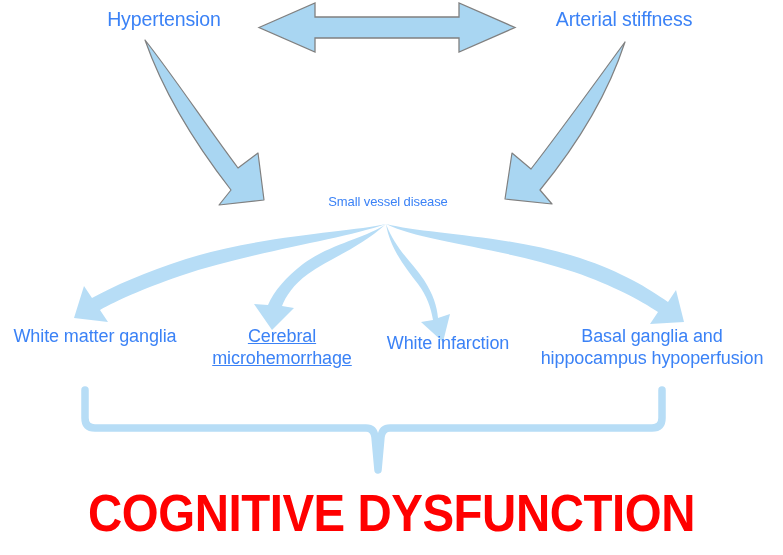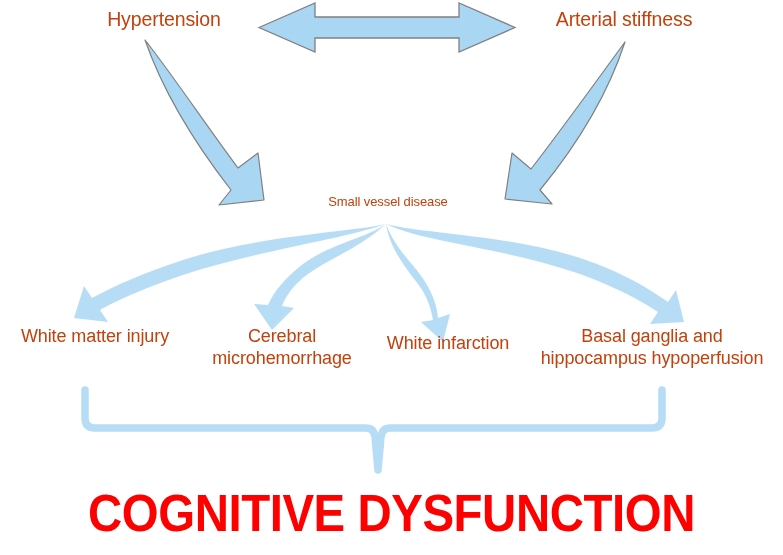--- a/index.html
+++ b/index.html
@@ -21,36 +21,36 @@
   #diagram-svg {
     position: absolute;
     left: 0;
     top: 0;
     width: 783px;
     height: 555px;
   }
   .node-label {
     position: absolute;
     text-align: center;
-    color: #c2410c;
+    color: #3b82f6;
     font-family: "Liberation Sans", "DejaVu Sans", sans-serif;
     font-weight: 400;
     line-height: 1.22;
     white-space: pre-line;
     letter-spacing: -0.1px;
   }
   .lvl1 { font-size: 19.5px; }
   .lvl2 { font-size: 13px; }
   .lvl3 { font-size: 18px; }
 
   #label-hypertension   { left: 86px;  top: 8px;   width: 156px; }
   #label-arterial       { left: 540px; top: 8px;   width: 168px; text-align: center; }
   #label-svd            { left: 300px; top: 194px; width: 176px; }
   #label-white-matter   { left: 0px;   top: 326px; width: 190px; }
-  #label-cerebral       { left: 192px; top: 326px; width: 180px; }
+  #label-cerebral       { left: 192px; top: 326px; width: 180px; text-decoration: underline; }
   #label-silent         { left: 368px; top: 333px; width: 160px; }
   #label-basal          { left: 524px; top: 326px; width: 256px; text-align: center; }
 
   #label-outcome {
     position: absolute;
     left: 0px;
     top: 487px;
     width: 783px;
     text-align: center;
     color: #FF0000;
@@ -166,21 +166,21 @@
                L 662,390" fill="none" stroke="#B7DDF6" stroke-width="7.5" stroke-linecap="round" stroke-linejoin="round"></path>
     </g>
   </svg>
 
   <div class="node-label lvl1" id="label-hypertension">Hypertension</div>
 
   <div class="node-label lvl1" id="label-arterial">Arterial stiffness</div>
 
   <div class="node-label lvl2" id="label-svd">Small vessel disease</div>
 
-  <div class="node-label lvl3" id="label-white-matter">White matter injury</div>
+  <div class="node-label lvl3" id="label-white-matter">White matter ganglia</div>
 
   <div class="node-label lvl3" id="label-cerebral">Cerebral
 microhemorrhage</div>
 
   <div class="node-label lvl3" id="label-silent">White infarction</div>
 
   <div class="node-label lvl3" id="label-basal">Basal ganglia and
 hippocampus hypoperfusion</div>
 
   <div id="label-outcome">COGNITIVE DYSFUNCTION</div>

